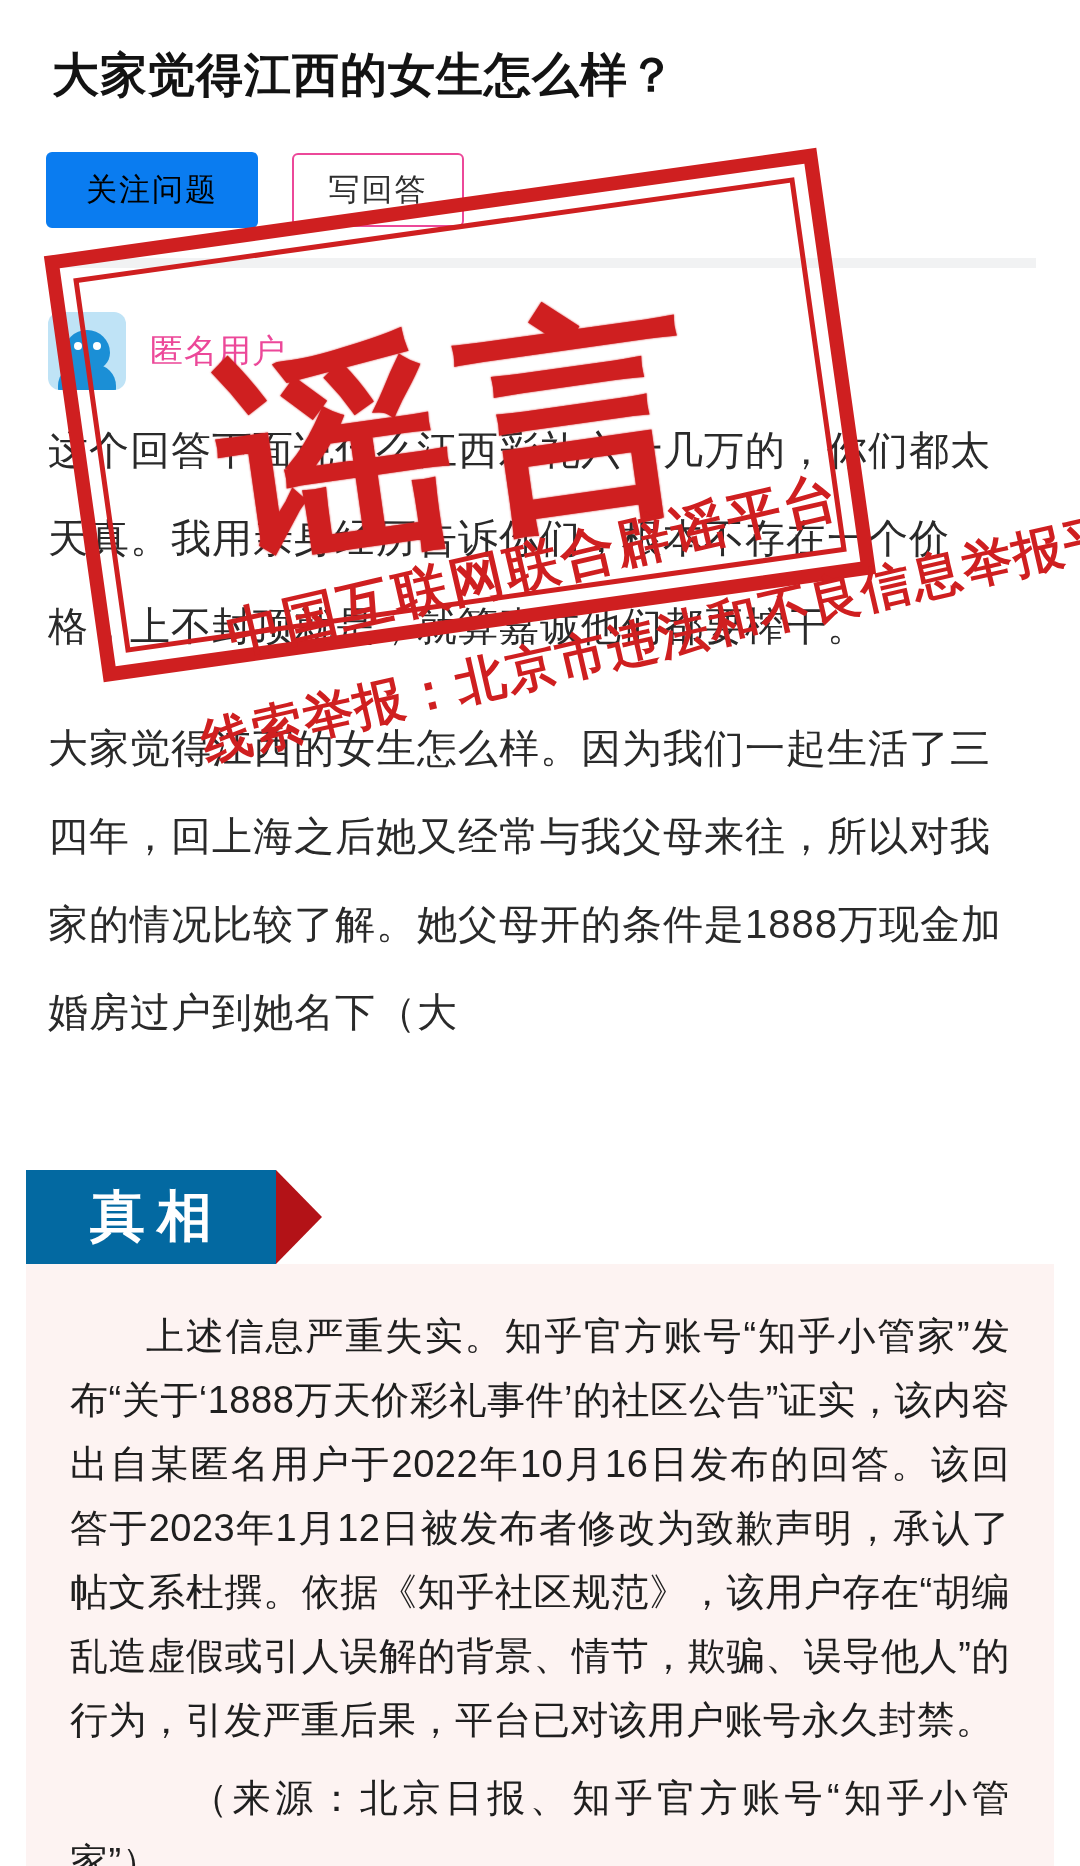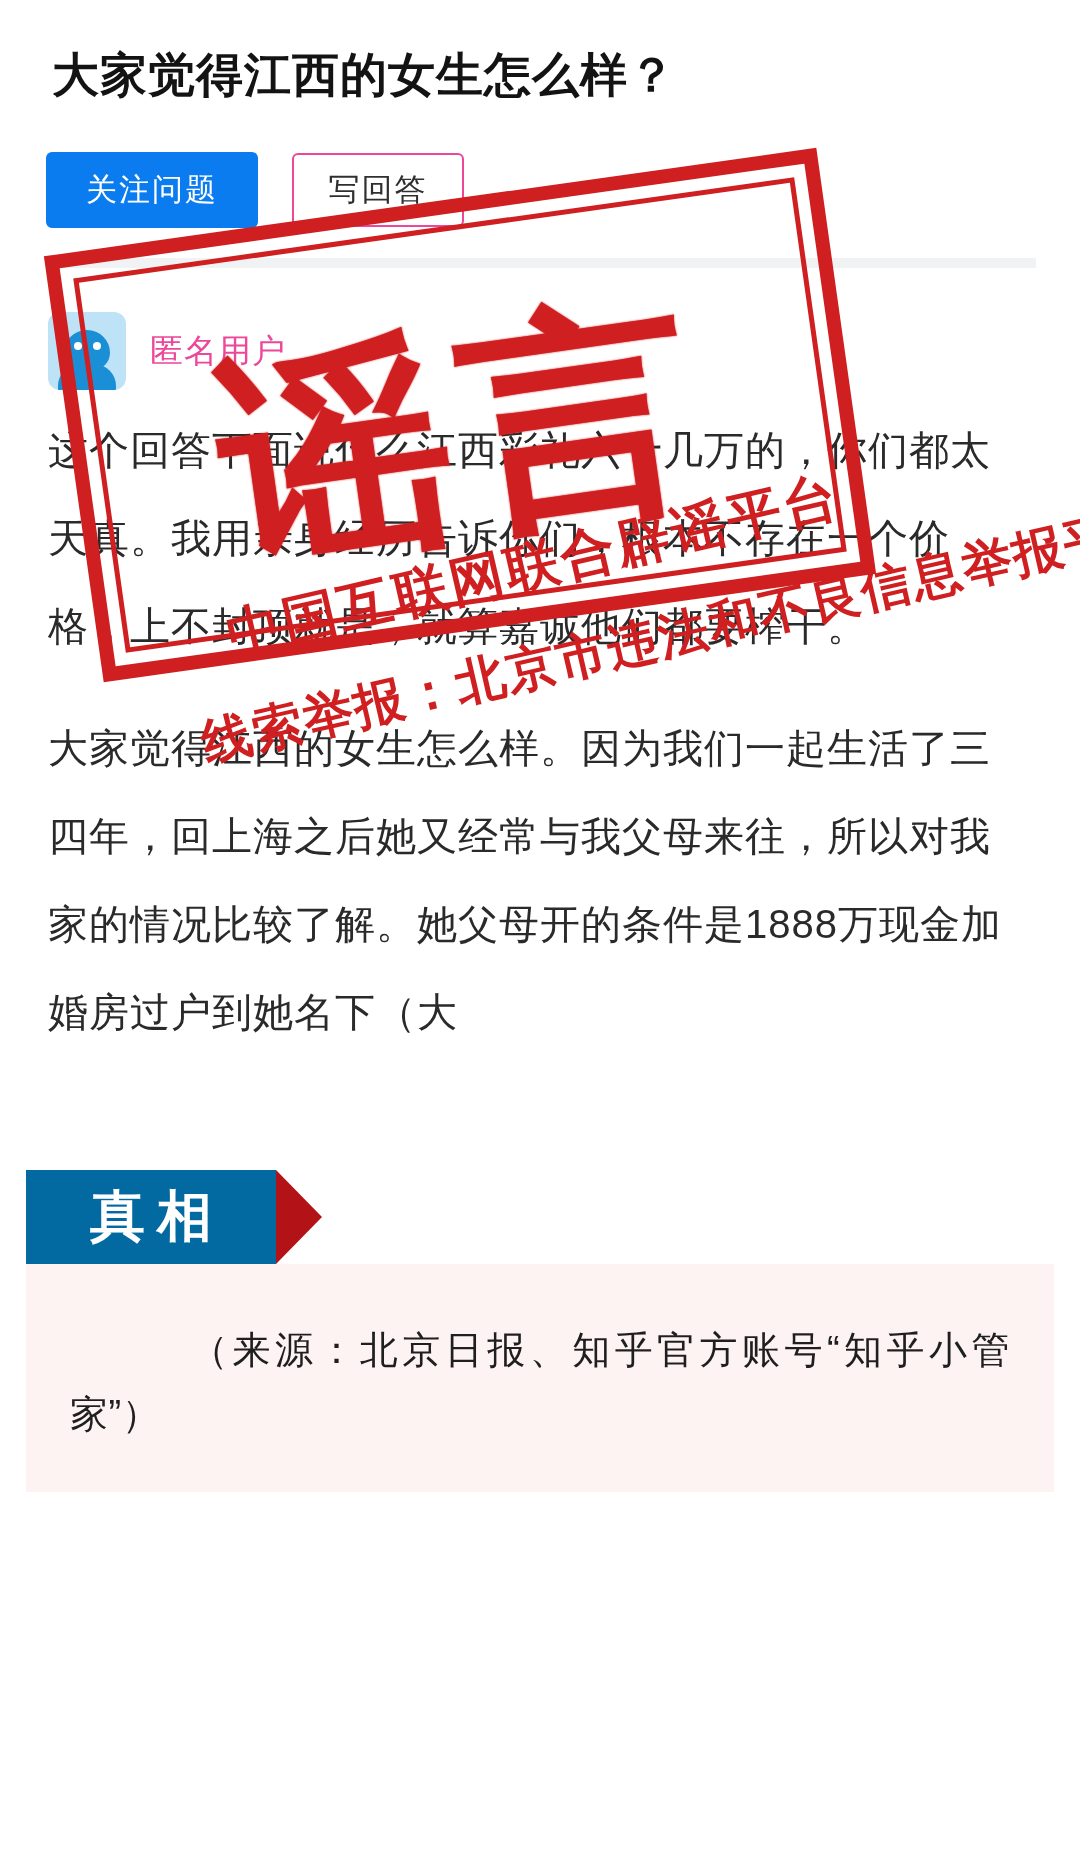--- a/index.html
+++ b/index.html
@@ -49,21 +49,21 @@
     left: 46px;
     top: 152px;
     display: flex;
     align-items: center;
     gap: 34px;
   }
   .btn-follow {
     width: 212px;
     height: 76px;
     background: #0a7cf0;
-    color: #ffffff;
+    color: #000000;
     border: none;
     border-radius: 6px;
     font-size: 31px;
     font-family: "Liberation Sans", sans-serif;
     letter-spacing: 2px;
     cursor: pointer;
   }
   .btn-write {
     width: 172px;
     height: 74px;
@@ -300,18 +300,19 @@
       <div class="stamp-sub1">中国互联网联合辟谣平台</div>
       <div class="stamp-sub2">线索举报：北京市违法和不良信息举报平台</div>
     </div>
   </div>
 
   <div class="truth">
     <div class="truth-tab">
       <span class="label">真相</span>
     </div>
     <div class="truth-body">
+      <p class="indent">上述信息严重失实。知乎官方账号“知乎小管家”发布“关于‘1888万天价彩礼事件’的社区公告”证实，该内容出自某匿名用户于2022年10月16日发布的回答。该回答于2023年1月12日被发布者修改为致歉声明，承认了帖文系杜撰。依据《知乎社区规范》，该用户存在“胡编乱造虚假或引人误解的背景、情节，欺骗、误导他人”的行为，引发严重后果，平台已对该用户账号永久封禁。</p>
       <p class="source">（来源：北京日报、知乎官方账号“知乎小管家”）</p>
     </div>
 
   </div>
 
 </div>
 
 </body></html>

